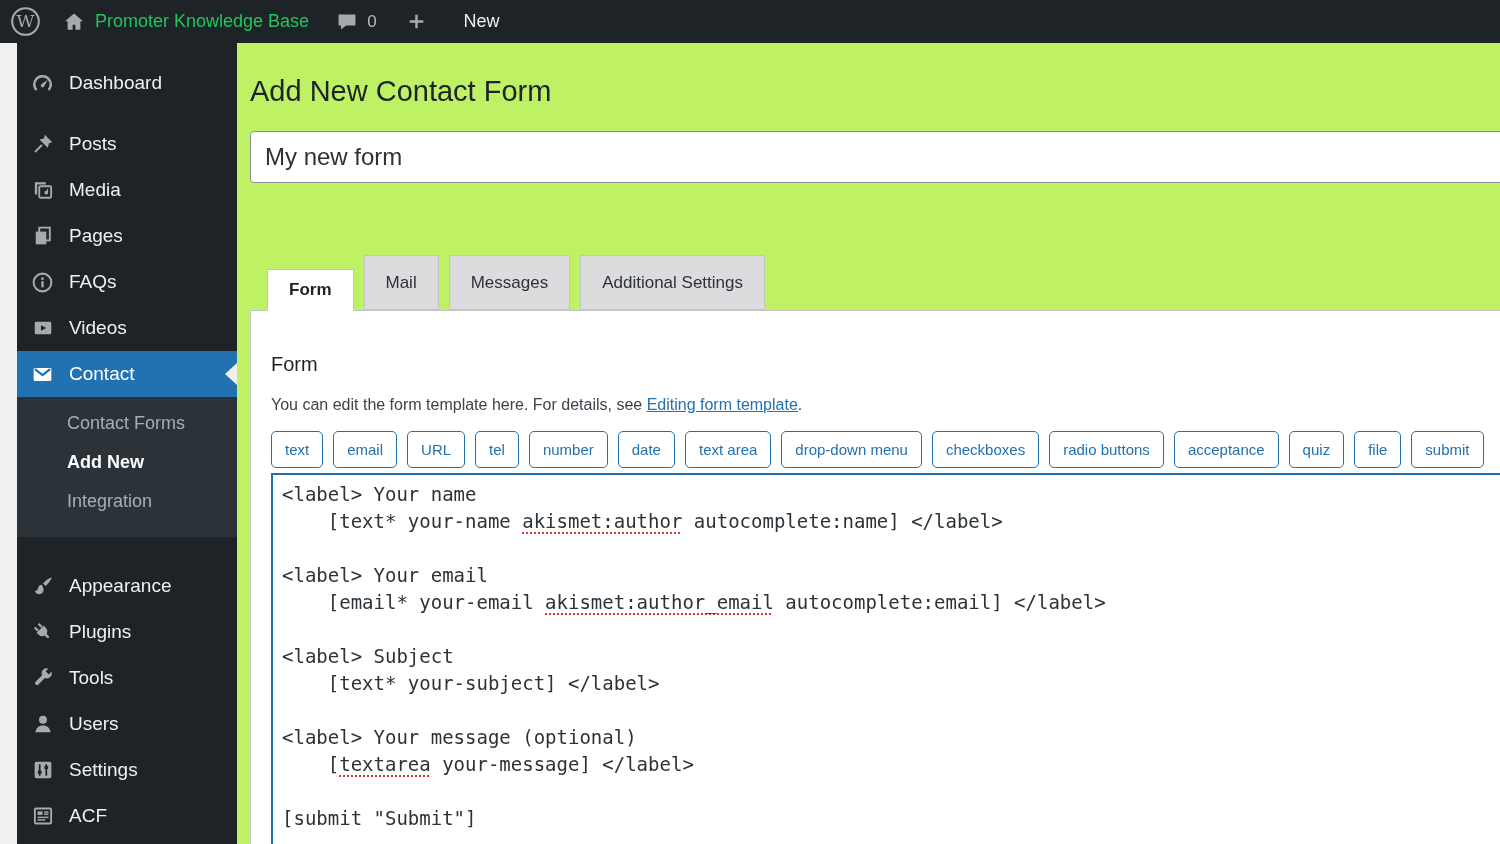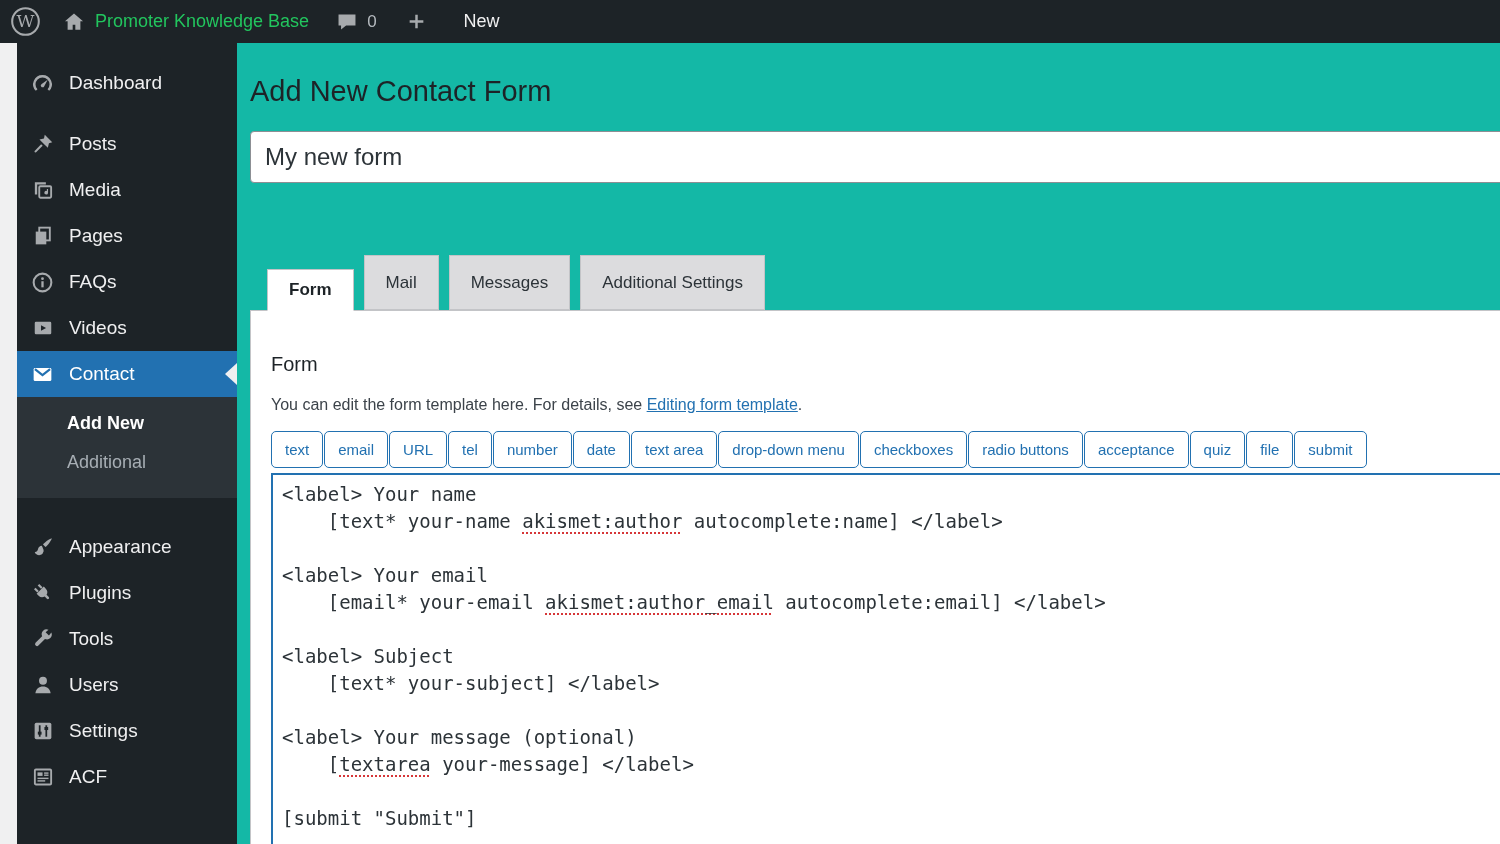--- a/index.html
+++ b/index.html
@@ -44,21 +44,21 @@
     border-right:12px solid #f0f0f1;
   }
   .submenu { background:#2c3338; padding:7px 0 16px; }
   .submenu-item {
     padding:9px 12px 9px 50px; font-size:18px; color:#a7aeb4; cursor:pointer;
   }
   .submenu-item.current { color:#fff; font-weight:bold; }
   
   .content {
     position:absolute; top:43px; left:220px; right:0; bottom:0;
-    background:#14b8a6; overflow:hidden; padding-left:30px;
+    background:#bef264; overflow:hidden; padding-left:30px;
   }
   .page-title {
     margin:29px 0 0; font-size:29px; line-height:38px; font-weight:400;
     color:#1d2327;
   }
   .title-input {
     display:block; margin-top:21px; width:calc(100% + 12px); height:52px;
     border:1px solid #8c8f94; border-radius:4px; background:#fff;
     font-family:"Liberation Sans", sans-serif; font-size:24px; color:#2c3338;
     padding:0 14px; outline:none;
@@ -76,21 +76,21 @@
     background:#fff; height:42px; margin-bottom:-1px; border-bottom:1px solid #fff;
     font-weight:bold; color:#1d2327;
   }
   .panel {
     position:relative; z-index:1; background:#fff; border:1px solid #c3c4c7;
     width:calc(100% + 12px); padding:26px 20px 40px 20px; height:640px;
   }
   .panel-heading { margin:14px 0 0; font-size:20px; line-height:26px; font-weight:400; color:#1d2327; }
   .panel-desc { margin-top:18px; font-size:16px; line-height:20px; color:#3c434a; }
   .panel-desc a { color:#2271b1; text-decoration:underline; cursor:pointer; }
-  .tag-buttons { margin-top:16px; display:flex; gap:1px; }
+  .tag-buttons { margin-top:16px; display:flex; gap:10px; }
   .tag-btn {
     height:37px; padding:0 13px; border:1px solid #2271b1; border-radius:5px;
     background:#fff; color:#2271b1; font-family:"Liberation Sans", sans-serif;
     font-size:15px; cursor:pointer; white-space:nowrap;
   }
   .code-editor {
     margin-top:5px; margin-right:-12px; height:480px; background:#fff;
     border:2px solid #2271b1; padding:6px 9px; overflow:hidden;
     font-family:"DejaVu Sans Mono", monospace; font-size:19px; line-height:27px;
     color:#2c3338; cursor:text;
@@ -201,22 +201,23 @@
       <span class="mi-icon">
         <svg viewBox="0 0 20 20" width="23" height="23">
           <rect x="2.3" y="4.3" width="15.4" height="11.4" rx="1.2" fill="currentColor"></rect>
           <path d="M3.4 5.4l6.6 5.2 6.6-5.2" fill="none" stroke="#2271b1" stroke-width="1.9"></path>
         </svg>
       </span>
       <span>Contact</span>
       <span class="current-arrow"></span>
     </div>
     <div class="submenu">
+      <div class="submenu-item">Contact Forms</div>
       <div class="submenu-item current">Add New</div>
-      <div class="submenu-item">Additional</div>
+      <div class="submenu-item">Integration</div>
     </div>
     <div class="menu-sep large"></div>
     <div class="menu-item">
       <span class="mi-icon">
         <svg viewBox="0 0 20 20" width="22" height="22">
           <path fill="currentColor" d="M18 2c-2.7.7-6.3 3.6-8 5.7l2.3 2.3C14.4 8.3 17.3 4.7 18 2z"></path>
           <path fill="currentColor" d="M9 8.8c-.9 0-1.9.4-2.6 1.1-1.2 1.2-.7 2.8-1.9 4-.5.5-1.3.7-2 .6.4 1.6 2 2.9 4 2.9a4.1 4.1 0 0 0 4-3.2c.2-1.2-.1-2.3-.4-2.7z"></path>
         </svg>
       </span>
       <span>Appearance</span>

